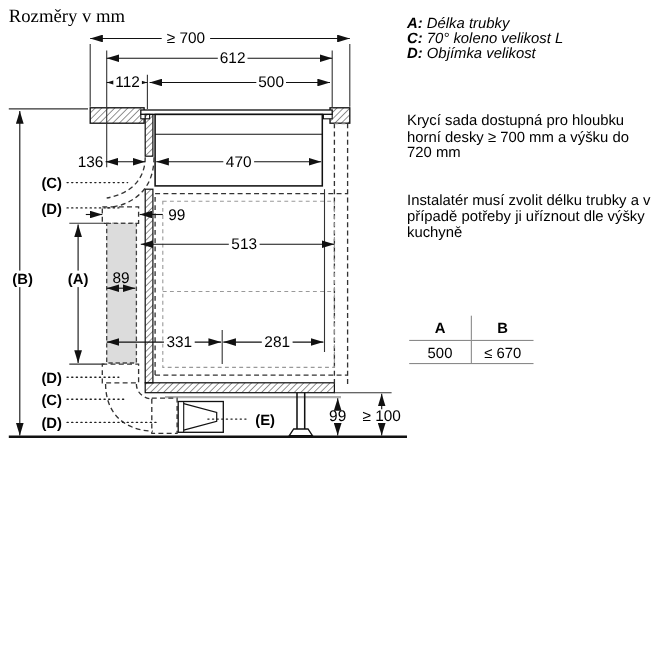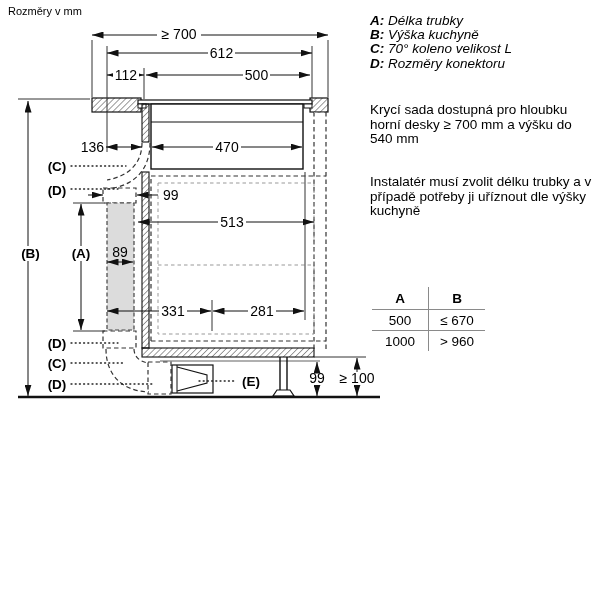--- a/index.html
+++ b/index.html
@@ -1,19 +1,19 @@
 <!DOCTYPE html>
 <html><head>
 <meta charset="utf-8">
 <style>
   html,body{margin:0;padding:0;background:#fff;}
   .stage{position:relative;width:600px;height:600px;background:#fff;overflow:hidden;
          font-family:"Liberation Sans",sans-serif;color:#000;}
-  .title{position:absolute;left:8px;top:5px;font-size:11px;}
-  .svgwrap{position:absolute;left:10px;top:0;width:505px;height:600px;}
+  .title{position:absolute;left:8px;top:5px;font-size:17px;font-family:Liberation Serif, serif;}
+  .svgwrap{position:absolute;left:0;top:0;width:505px;height:600px;}
   .legend{position:absolute;left:370px;top:14px;font-size:13.5px;line-height:14.2px;font-style:italic;}
   .legend b{font-weight:bold;}
   .note{position:absolute;left:370px;width:222px;font-size:13.5px;line-height:14.5px;}
   .note1{top:103px;}
   .note2{top:175px;}
   .tbl{position:absolute;left:372px;top:287px;font-size:13.5px;}
   .trow{display:flex;}
   .tc{width:56px;height:20px;display:flex;align-items:center;justify-content:center;}
   .tc.c1{border-right:1px solid #8a8a8a;}
   .thead .tc{height:22px;font-weight:bold;}
@@ -170,36 +170,31 @@
       <line x1="61" y1="384" x2="143" y2="384" class="dot"></line>
       <text x="47" y="389" text-anchor="middle" class="lbl">(D)</text>
       <line x1="189" y1="381" x2="226" y2="381" class="dot"></line>
       <text x="241" y="386" text-anchor="middle" class="lbl">(E)</text>
     </g>
   </svg>
   </div>
 
   <div class="legend">
     <div><b>A:</b> <span>Délka trubky</span></div>
-    <div><b>B:</b> <span>Výška kuchyně</span></div>
     <div><b>C:</b> <span>70° koleno velikost L</span></div>
-    <div><b>D:</b> <span>Rozměry konektoru</span></div>
+    <div><b>D:</b> <span>Objímka velikost</span></div>
   </div>
 
-  <div class="note note1">Krycí sada dostupná pro hloubku horní desky ≥ 700 mm a výšku do 540 mm</div>
+  <div class="note note1">Krycí sada dostupná pro hloubku horní desky ≥ 700 mm a výšku do 720 mm</div>
   <div class="note note2">Instalatér musí zvolit délku trubky a v případě potřeby ji uříznout dle výšky kuchyně</div>
 
   <div class="tbl">
     <div class="trow thead b">
       <div class="tc c1">A</div>
       <div class="tc">B</div>
     </div>
     <div class="trow b">
       <div class="tc c1">500</div>
       <div class="tc">≤ 670</div>
     </div>
-    <div class="trow">
-      <div class="tc c1">1000</div>
-      <div class="tc">&gt; 960</div>
-    </div>
   </div>
 
 </div>
 
 </body></html>

